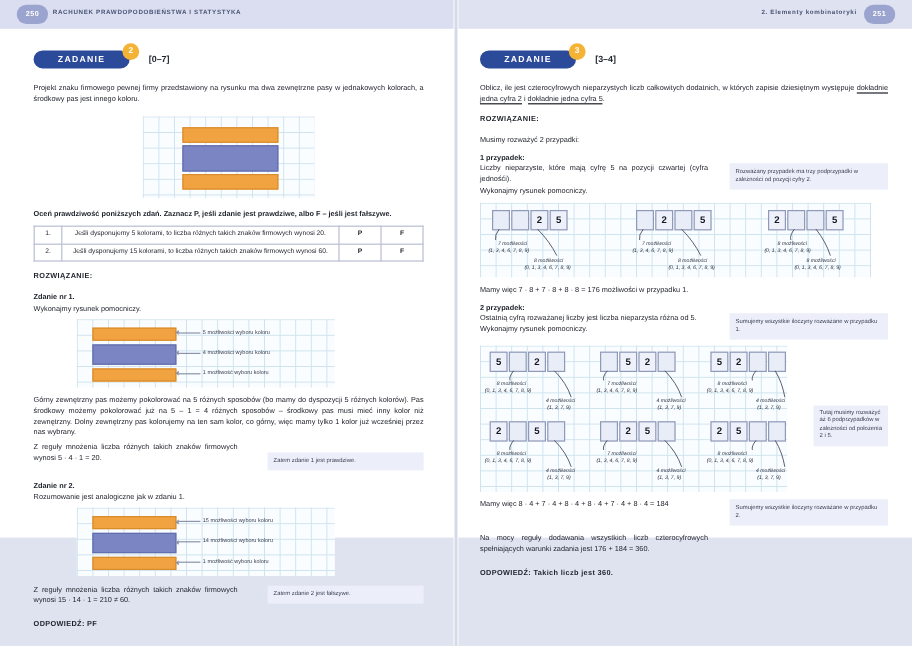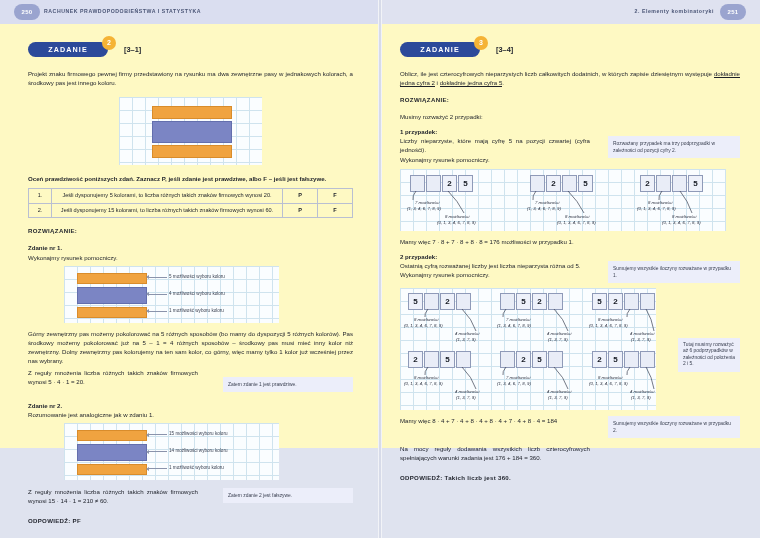--- a/index.html
+++ b/index.html
@@ -5,21 +5,21 @@
   html,body{margin:0;padding:0;}
   body{
     width:760px;height:538px;
     background:#e8eaf3;
     font-family:"Liberation Sans", sans-serif;
     overflow:hidden;
     -webkit-font-smoothing:antialiased;
   }
   .spread{position:relative;width:760px;height:538px;background:#dfe3ef;}
   
-  .page{position:absolute;top:0;height:448px;width:380px;background:#fef9c3;}
+  .page{position:absolute;top:0;height:448px;width:380px;background:#ffffff;}
   .page.left{left:0;}
   .page.right{left:380px;}
   .gutter{position:absolute;left:378px;top:0;width:4px;height:538px;
           background:linear-gradient(to right,#ffffff,#cfd4e4 45%,#cfd4e4 55%,#ffffff);}
   
   .runhead{position:absolute;top:0;left:0;right:0;height:24px;background:#dadef0;}
   .runhead.r{background:#dfe2f0;}
   .rh-text{position:absolute;top:8px;font-size:5.2px;letter-spacing:.55px;
            color:#4a5576;font-weight:bold;white-space:nowrap;}
   .page.left .rh-text{left:44px;}
@@ -102,21 +102,21 @@
     </div>
 
     <div class="content">
       <div class="inner">
 
         <div class="taskrow">
           <div class="badge">
             <span>ZADANIE</span>
             <span class="num">2</span>
           </div>
-          <div class="pts">[3–1]</div>
+          <div class="pts">[0–7]</div>
         </div>
 
         <div class="p">Projekt znaku firmowego pewnej firmy przedstawiony na rysunku ma dwa zewnętrzne pasy w jednakowych kolorach, a środkowy pas jest innego koloru.</div>
 
         <div class="fig" style="width:143px;height:68px;margin-top:10px;">
           <div class="bar o" style="left:33px;top:9px;width:78px;height:11px;"></div>
           <div class="bar v" style="left:33px;top:24px;width:78px;height:20px;"></div>
           <div class="bar o" style="left:33px;top:48px;width:78px;height:11px;"></div>
         </div>
 

